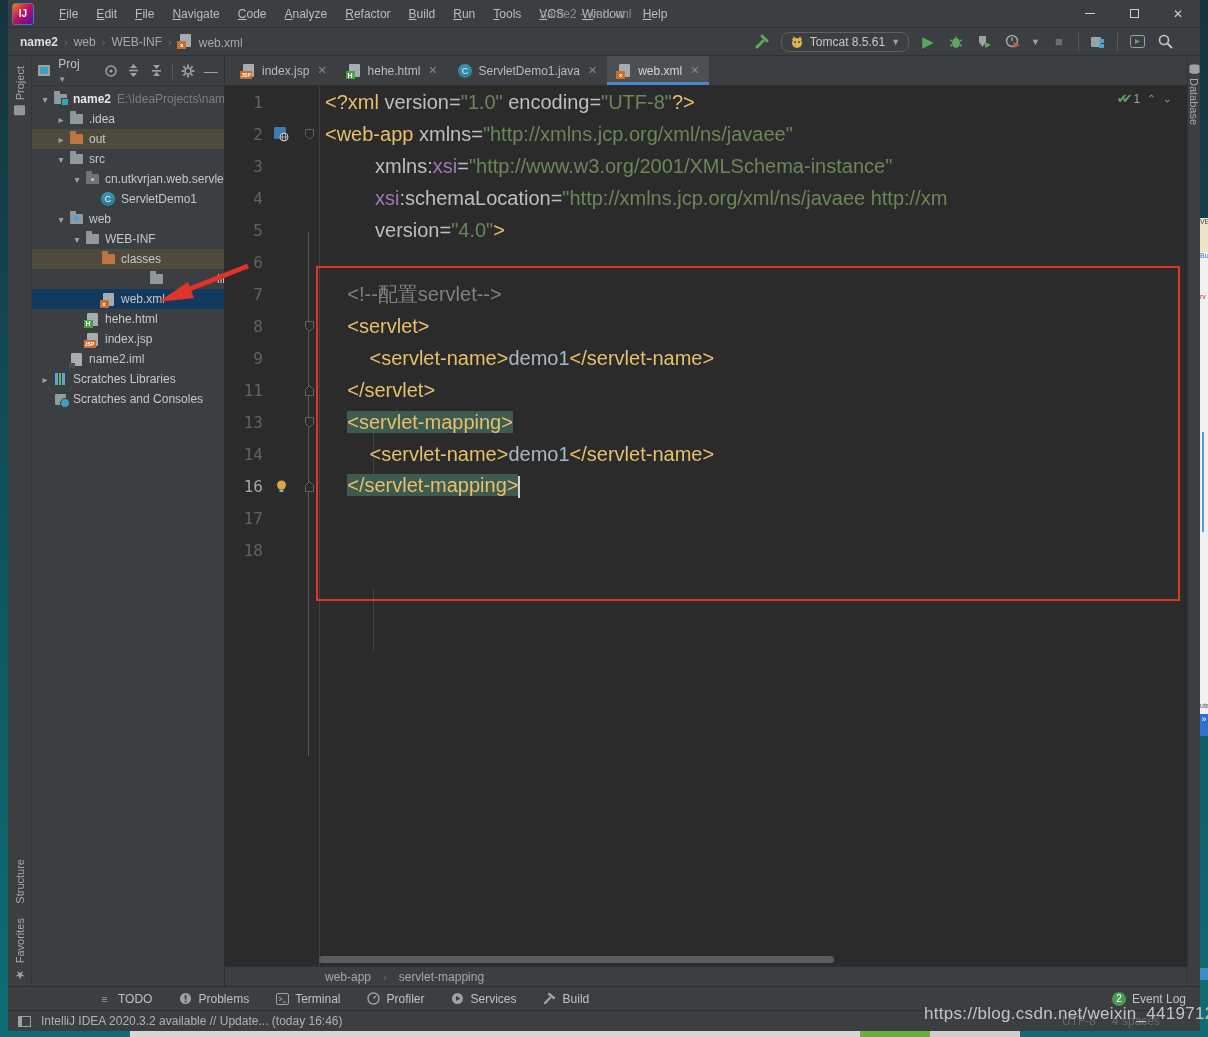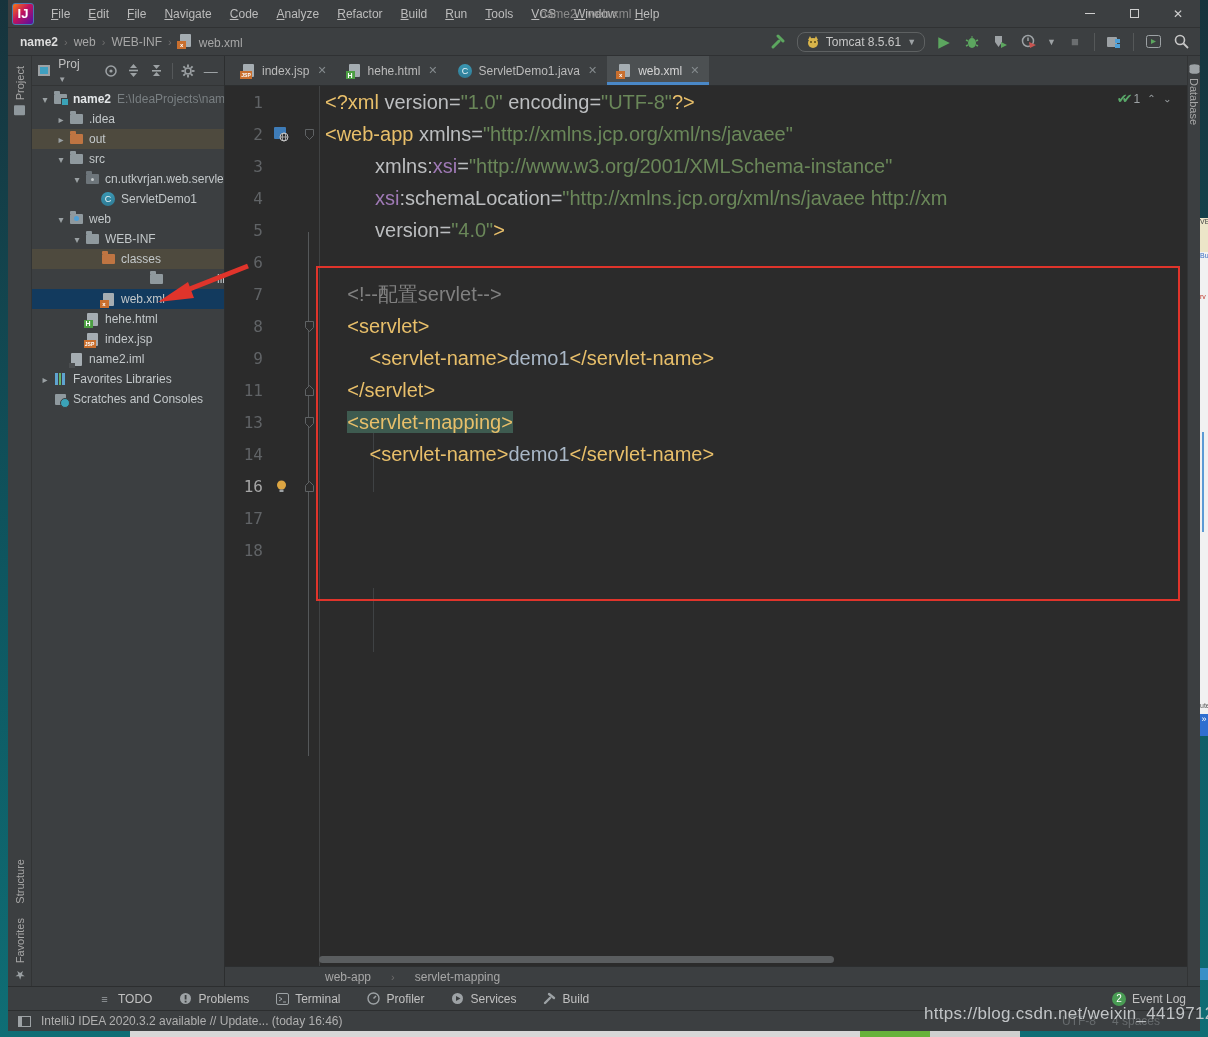--- a/index.html
+++ b/index.html
@@ -4,35 +4,35 @@
 <style>
   * { margin:0; padding:0; box-sizing:border-box; font-family:"Liberation Sans", sans-serif; }
   html,body { width:1208px; height:1037px; overflow:hidden; }
   body { position:relative; background:linear-gradient(180deg,#17333c 0%,#0e5660 55%,#0f6e75 100%); }
 
   
   .ide { position:absolute; left:8px; top:0; width:1192px; height:1031px; background:#3c3f41; color:#bbbbbb; font-size:12px; }
 
   
   .titlebar { height:28px; display:flex; align-items:center; background:#3c3f41; border-bottom:1px solid #303233; position:relative; }
-  .logo { width:22px; height:22px; margin:0 8px 0 4px; border:1px solid #4a7ab0; border-radius:3px; background:linear-gradient(135deg,#f97a12,#c1125e 45%,#5310a5); display:flex; align-items:center; justify-content:center; color:#fff; font-weight:bold; font-size:13px; }
+  .logo { width:22px; height:22px; margin:0 16px 0 4px; border:1px solid #4a7ab0; border-radius:3px; background:linear-gradient(135deg,#f97a12,#c1125e 45%,#5310a5); display:flex; align-items:center; justify-content:center; color:#fff; font-weight:bold; font-size:10px; }
   .menu-item { padding:0 9px; line-height:28px; color:#bcbcbc; cursor:default; }
   .menu-item:first-letter { text-decoration:underline; }
   .win-title { position:absolute; left:532px; color:#8c8c8c; }
   .win-controls { margin-left:auto; display:flex; }
   .win-btn { width:44px; height:28px; display:flex; align-items:center; justify-content:center; color:#cfcfcf; font-size:12px; }
   .wb-max span { display:block; width:9px; height:9px; border:1px solid #cfcfcf; }
   .wb-min span { display:block; width:10px; height:1px; background:#cfcfcf; }
 
   
   .navbar { height:28px; display:flex; align-items:center; background:#3c3f41; border-bottom:1px solid #2f3133; padding-left:10px; position:relative; }
   .crumb { color:#a7a7a7; padding:0 2px; }
   .crumb.bold { color:#dddddd; font-weight:bold; }
   .crumb-sep { color:#6e6e6e; margin:0 4px; font-size:11px; }
-  .nav-right { margin-left:auto; display:flex; align-items:center; gap:10px; padding-right:10px; }
+  .nav-right { margin-left:auto; display:flex; align-items:center; gap:10px; padding-right:26px; }
   .combo { display:flex; align-items:center; gap:6px; border:1px solid #5e6162; border-radius:8px; padding:2px 8px; color:#c7c7c7; }
   .tool-sep { width:1px; height:18px; background:#555859; }
   .ticon16 { width:18px; height:18px; display:inline-flex; align-items:center; justify-content:center; }
 
   
   .main { position:absolute; top:56px; left:0; right:0; bottom:45px; display:flex; }
   .stripe { width:24px; background:#3c3f41; display:flex; flex-direction:column; align-items:center; }
   .stripe-left { border-right:1px solid #323435; }
   .stripe-right { width:13px; border-left:1px solid #323435; }
   .vtab { writing-mode:vertical-rl; transform:rotate(180deg); color:#a7a7a7; font-size:11px; margin:10px 0 4px; display:flex; align-items:center; gap:5px; }
@@ -99,21 +99,21 @@
   .tk-tg { color:#e8bf6a; } .tk-at { color:#bcbec0; } .tk-ns { color:#9f79b5; }
   .tk-st { color:#6a8759; } .tk-cm { color:#808080; } .tk-tx { color:#a9b7c6; } .tk-pl { color:#a9b7c6; }
   .tk-hl { color:#e8bf6a; background:#3e5b50; }
   .tk-ty { color:#a9b7c6; text-decoration:underline wavy #55a05a; text-underline-offset:4px; text-decoration-thickness:1px; }
   .tk-cr { display:inline-block; width:2px; height:22px; background:#d4d4d4; vertical-align:middle; }
 
   .inspect { position:absolute; top:5px; right:16px; display:flex; align-items:center; gap:7px; color:#9da2a5; font-size:12px; z-index:5; }
   .chk { color:#59a869; font-size:13px; letter-spacing:-6px; }
   .hscroll { position:absolute; left:94px; bottom:3px; width:515px; height:7px; border-radius:4px; background:#5a5d5f; }
 
-  .ecrumbs { height:20px; background:#3c3f41; border-top:1px solid #2c2e2f; display:flex; align-items:center; padding-left:100px; gap:16px; color:#a7a7a7; font-size:12px; }
+  .ecrumbs { height:20px; background:#3c3f41; border-top:1px solid #2c2e2f; display:flex; align-items:center; padding-left:100px; gap:8px; color:#a7a7a7; font-size:12px; }
 
   
   .btoolbar { position:absolute; left:0; right:0; bottom:21px; height:24px; background:#3c3f41; border-top:1px solid #2c2e2f; display:flex; align-items:center; padding:0 14px 0 90px; gap:26px; }
   .btool { display:flex; align-items:center; gap:6px; color:#c0c0c0; }
   .bic { width:14px; height:14px; display:inline-flex; align-items:center; justify-content:center; color:#9da2a5; font-size:11px; }
   .eventlog { margin-left:auto; display:flex; align-items:center; gap:6px; color:#c0c0c0; }
   .badge2 { width:14px; height:14px; border-radius:50%; background:#499c54; color:#fff; font-size:10px; display:flex; align-items:center; justify-content:center; }
   .statusbar { position:absolute; left:0; right:0; bottom:0; height:21px; background:#3c3f41; border-top:1px solid #2c2e2f; display:flex; align-items:center; padding:0 10px; gap:10px; color:#b0b0b0; }
   .restore-ic { width:13px; height:11px; border:1px solid #9da2a5; position:relative; }
   .restore-ic::before { content:""; position:absolute; left:0; top:0; bottom:0; width:3px; background:#9da2a5; }
@@ -425,21 +425,21 @@
           </div>
           <div class="tree-row" style="padding-left: 6px;">
             <span class="chev">▸</span>
             <span class="ticon">
               <span class="libbars">
                 <i></i>
                 <i></i>
                 <i></i>
               </span>
             </span>
-            <span class="tlabel">Favorites Libraries</span>
+            <span class="tlabel">Scratches Libraries</span>
           </div>
           <div class="tree-row" style="padding-left: 6px;">
             <span class="chev"></span>
             <span class="ticon">
               <span class="scr"></span>
             </span>
             <span class="tlabel">Scratches and Consoles</span>
           </div>
         </div>
     </div>
@@ -588,20 +588,21 @@
                 <svg width="13" height="14">
                   <circle cx="6.5" cy="6" r="4.5" fill="#dca542"></circle>
                   <rect x="4.5" y="10.5" width="4" height="2.5" fill="#9da2a5"></rect>
                 </svg>
               </span>
               <span class="fd">
                 <svg width="11" height="13">
                   <path d="M1.5 11.5 H9.5 V5.5 L5.5 1.5 L1.5 5.5 Z" fill="#2b2b2b" stroke="#5f6264"></path>
                 </svg>
               </span>
+              <span class="ct"><span class="tk-pl">    </span><span class="tk-hl">&lt;/servlet-mapping&gt;</span><span class="tk-cr"></span></span>
             </div>
             <div class="cl">
               <span class="ln">17</span>
               <span class="gi"></span>
               <span class="fd"></span>
               <span class="ct"></span>
             </div>
             <div class="cl">
               <span class="ln">18</span>
               <span class="gi"></span>

